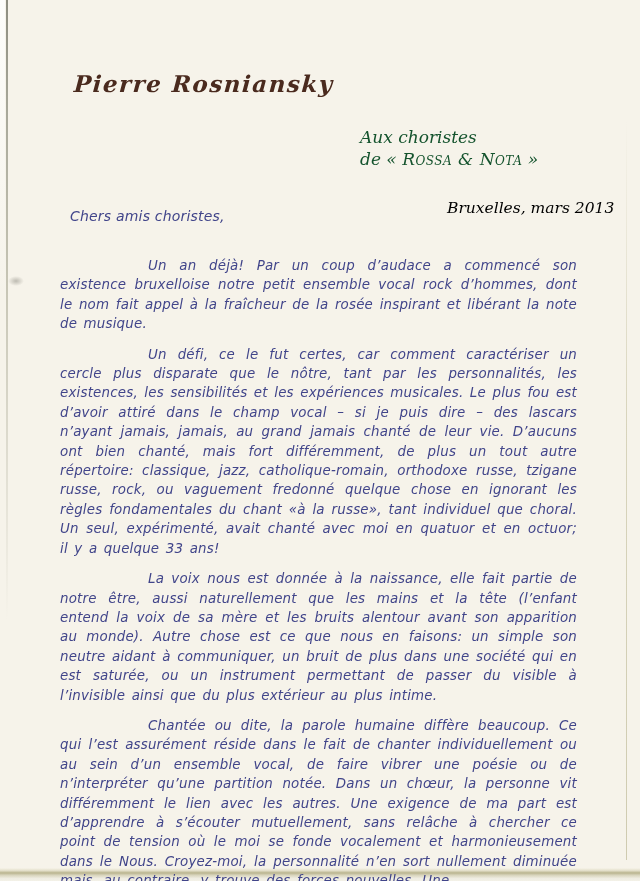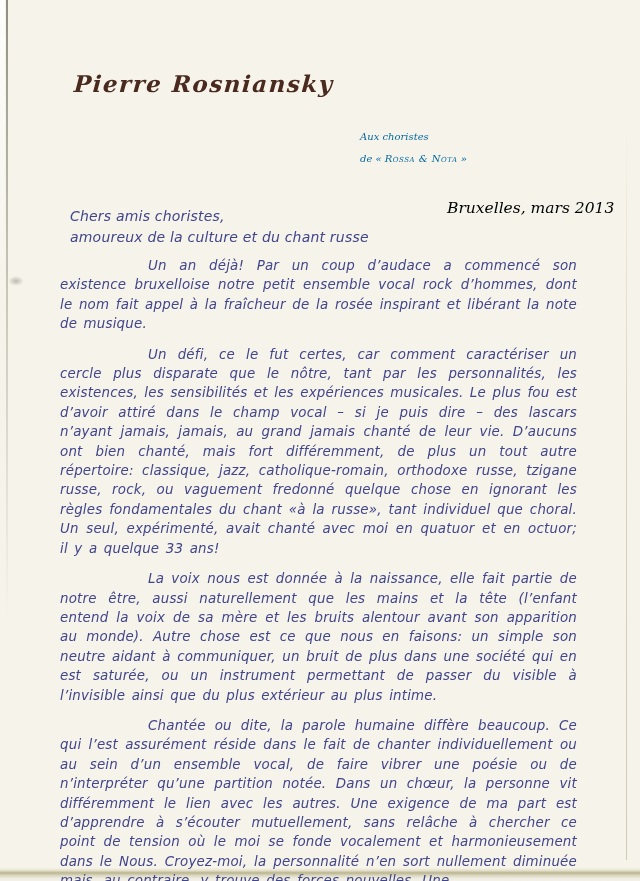--- a/index.html
+++ b/index.html
@@ -43,22 +43,22 @@
     font-style: italic; font-weight: bold;
     font-size: 23px; letter-spacing: 1.5px;
     color: #4a2a1e;
     transform: skewX(-4deg);
   }
   
   .recipient {
     position: absolute; left: 360px; top: 126px;
     font-family: "DejaVu Serif", serif;
     font-style: italic;
-    font-size: 10px; line-height: 22px;
-    color: #0369a1;
+    font-size: 17px; line-height: 22px;
+    color: #14532d;
   }
   .recipient .smallcaps { font-variant: small-caps; letter-spacing: 0.5px; margin-top: 42px; }
   .dateline {
     position: absolute; left: 447px; top: 199px;
     font-family: "DejaVu Serif", serif;
     font-style: italic;
     font-size: 15.5px;
     color: #000000;
   }
   
@@ -100,21 +100,20 @@
 
 <div class="recipient">
   <div>Aux choristes</div>
   <div><span>de « </span><span class="smallcaps">Rossa &amp; Nota</span><span> »</span></div>
 </div>
 
 <div class="dateline">Bruxelles, mars 2013</div>
 
 <div class="salutation hand">
   <div>Chers amis choristes,</div>
-  <div>amoureux de la culture et du chant russe</div>
 </div>
 
 <div class="body-text hand">
     <p class="para"><span>Un an déjà! Par un coup </span><span class="u">d’audace</span><span> a commencé son existence bruxelloise notre petit ensemble vocal rock d’hommes, dont le nom fait appel à la fraîcheur de la rosée inspirant et libérant la note de musique.</span></p>
     <p class="para"><span>Un défi, ce le fut certes, car comment caractériser un cercle plus disparate que le nôtre, tant par les personnalités, les existences, les sensibilités et les expériences musicales. Le plus fou est d’avoir attiré dans le champ vocal –  si je puis dire – des lascars n’ayant jamais, jamais, au grand jamais chanté de leur vie. D’aucuns ont bien chanté, mais fort différemment, de plus un tout autre répertoire: classique, jazz, catholique-romain, orthodoxe russe, tzigane russe, rock, ou vaguement fredonné quelque chose en ignorant les règles fondamentales du chant «à la russe», tant individuel que choral. Un seul, expérimenté, avait chanté avec moi en quatuor et en octuor; il y a quelque 33 ans!</span></p>
     <p class="para"><span>La voix nous est donnée à la naissance, elle fait partie de notre être, aussi naturellement que les mains et la tête (l’enfant entend la voix de sa mère et les bruits alentour avant son apparition au monde). Autre chose est ce que nous en faisons: un simple son neutre aidant à communiquer, un bruit de plus dans une société qui en est saturée, ou un instrument permettant de passer du visible à l’invisible ainsi que du plus extérieur au plus intime.</span></p>
     <p class="para"><span>Chantée ou dite, la parole humaine diffère beaucoup. Ce qui l’est assurément réside dans le fait de chanter individuellement ou au sein d’un ensemble vocal, de faire vibrer une poésie ou de n’interpréter qu’une partition notée. Dans un chœur, la personne vit différemment le lien avec les autres. Une </span><span class="u">exigence</span><span> de ma part est </span><span class="u">d’apprendre à s’écouter mutuellement</span><span>, sans relâche à chercher ce point de tension où le moi se fonde vocalement et harmonieusement dans le Nous. Croyez-moi, la personnalité n’en sort nullement diminuée mais, au contraire, y trouve des forces nouvelles. Une</span></p>
   </div>
 
 </body></html>

